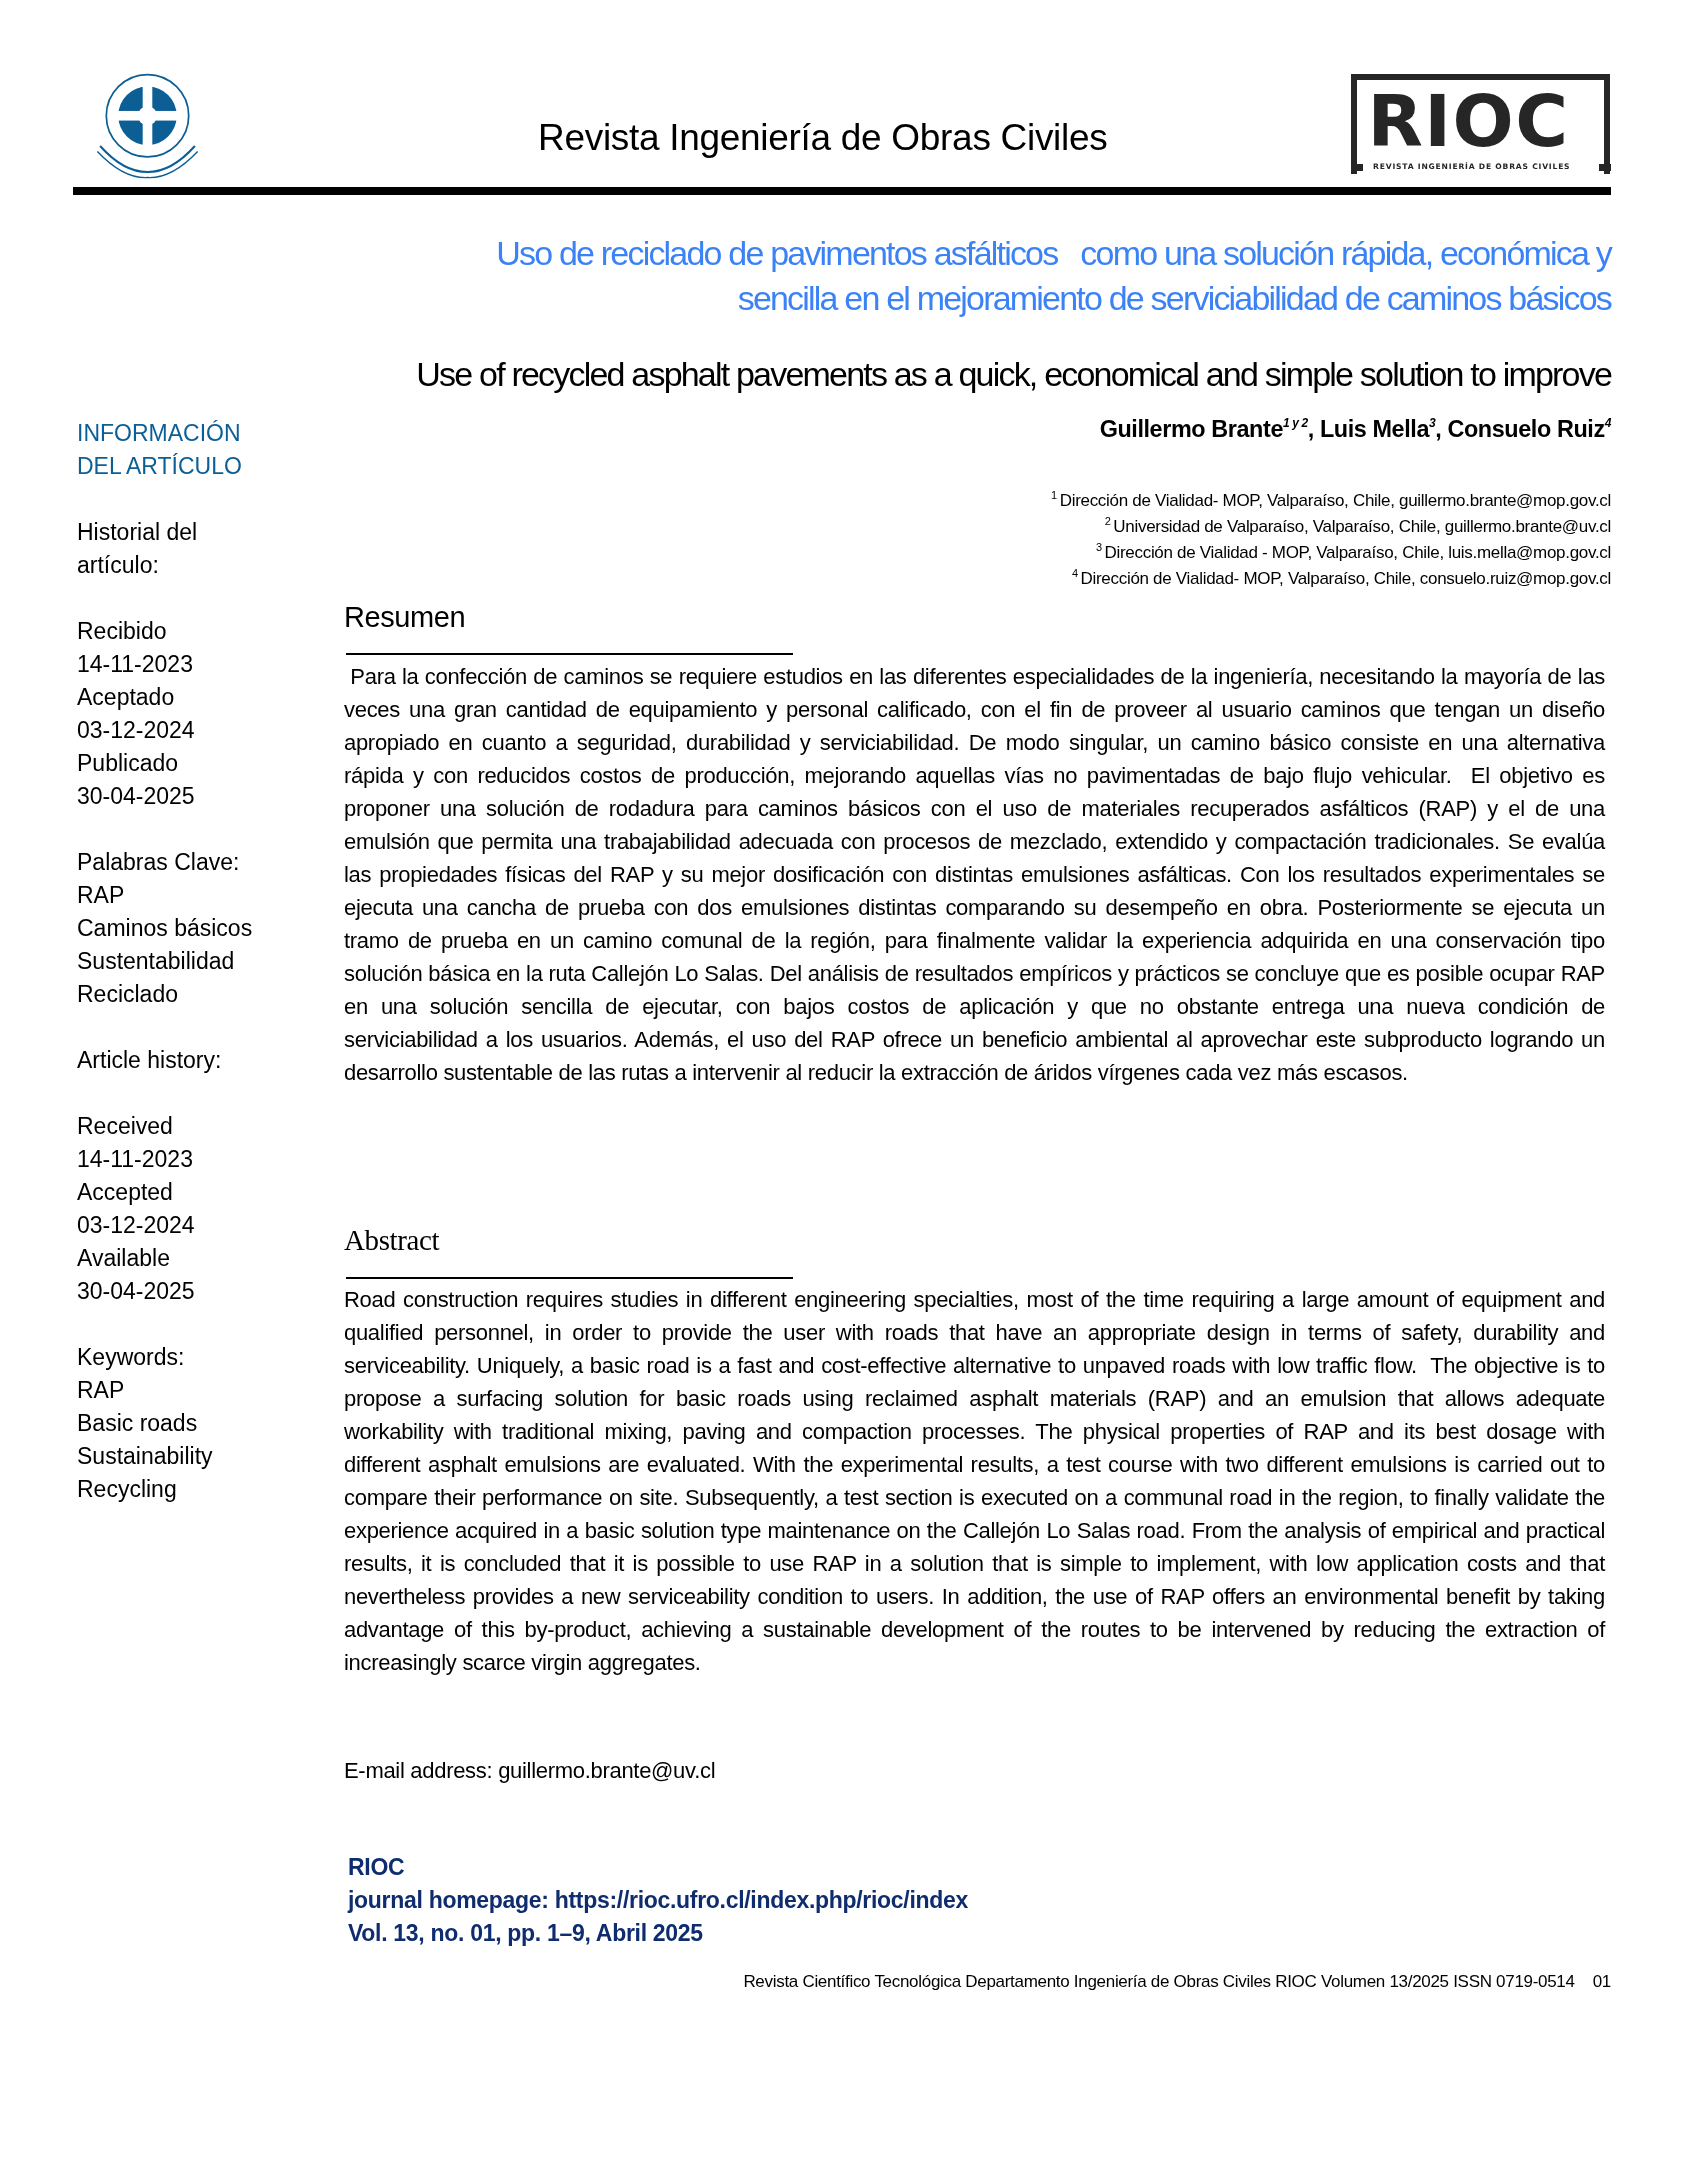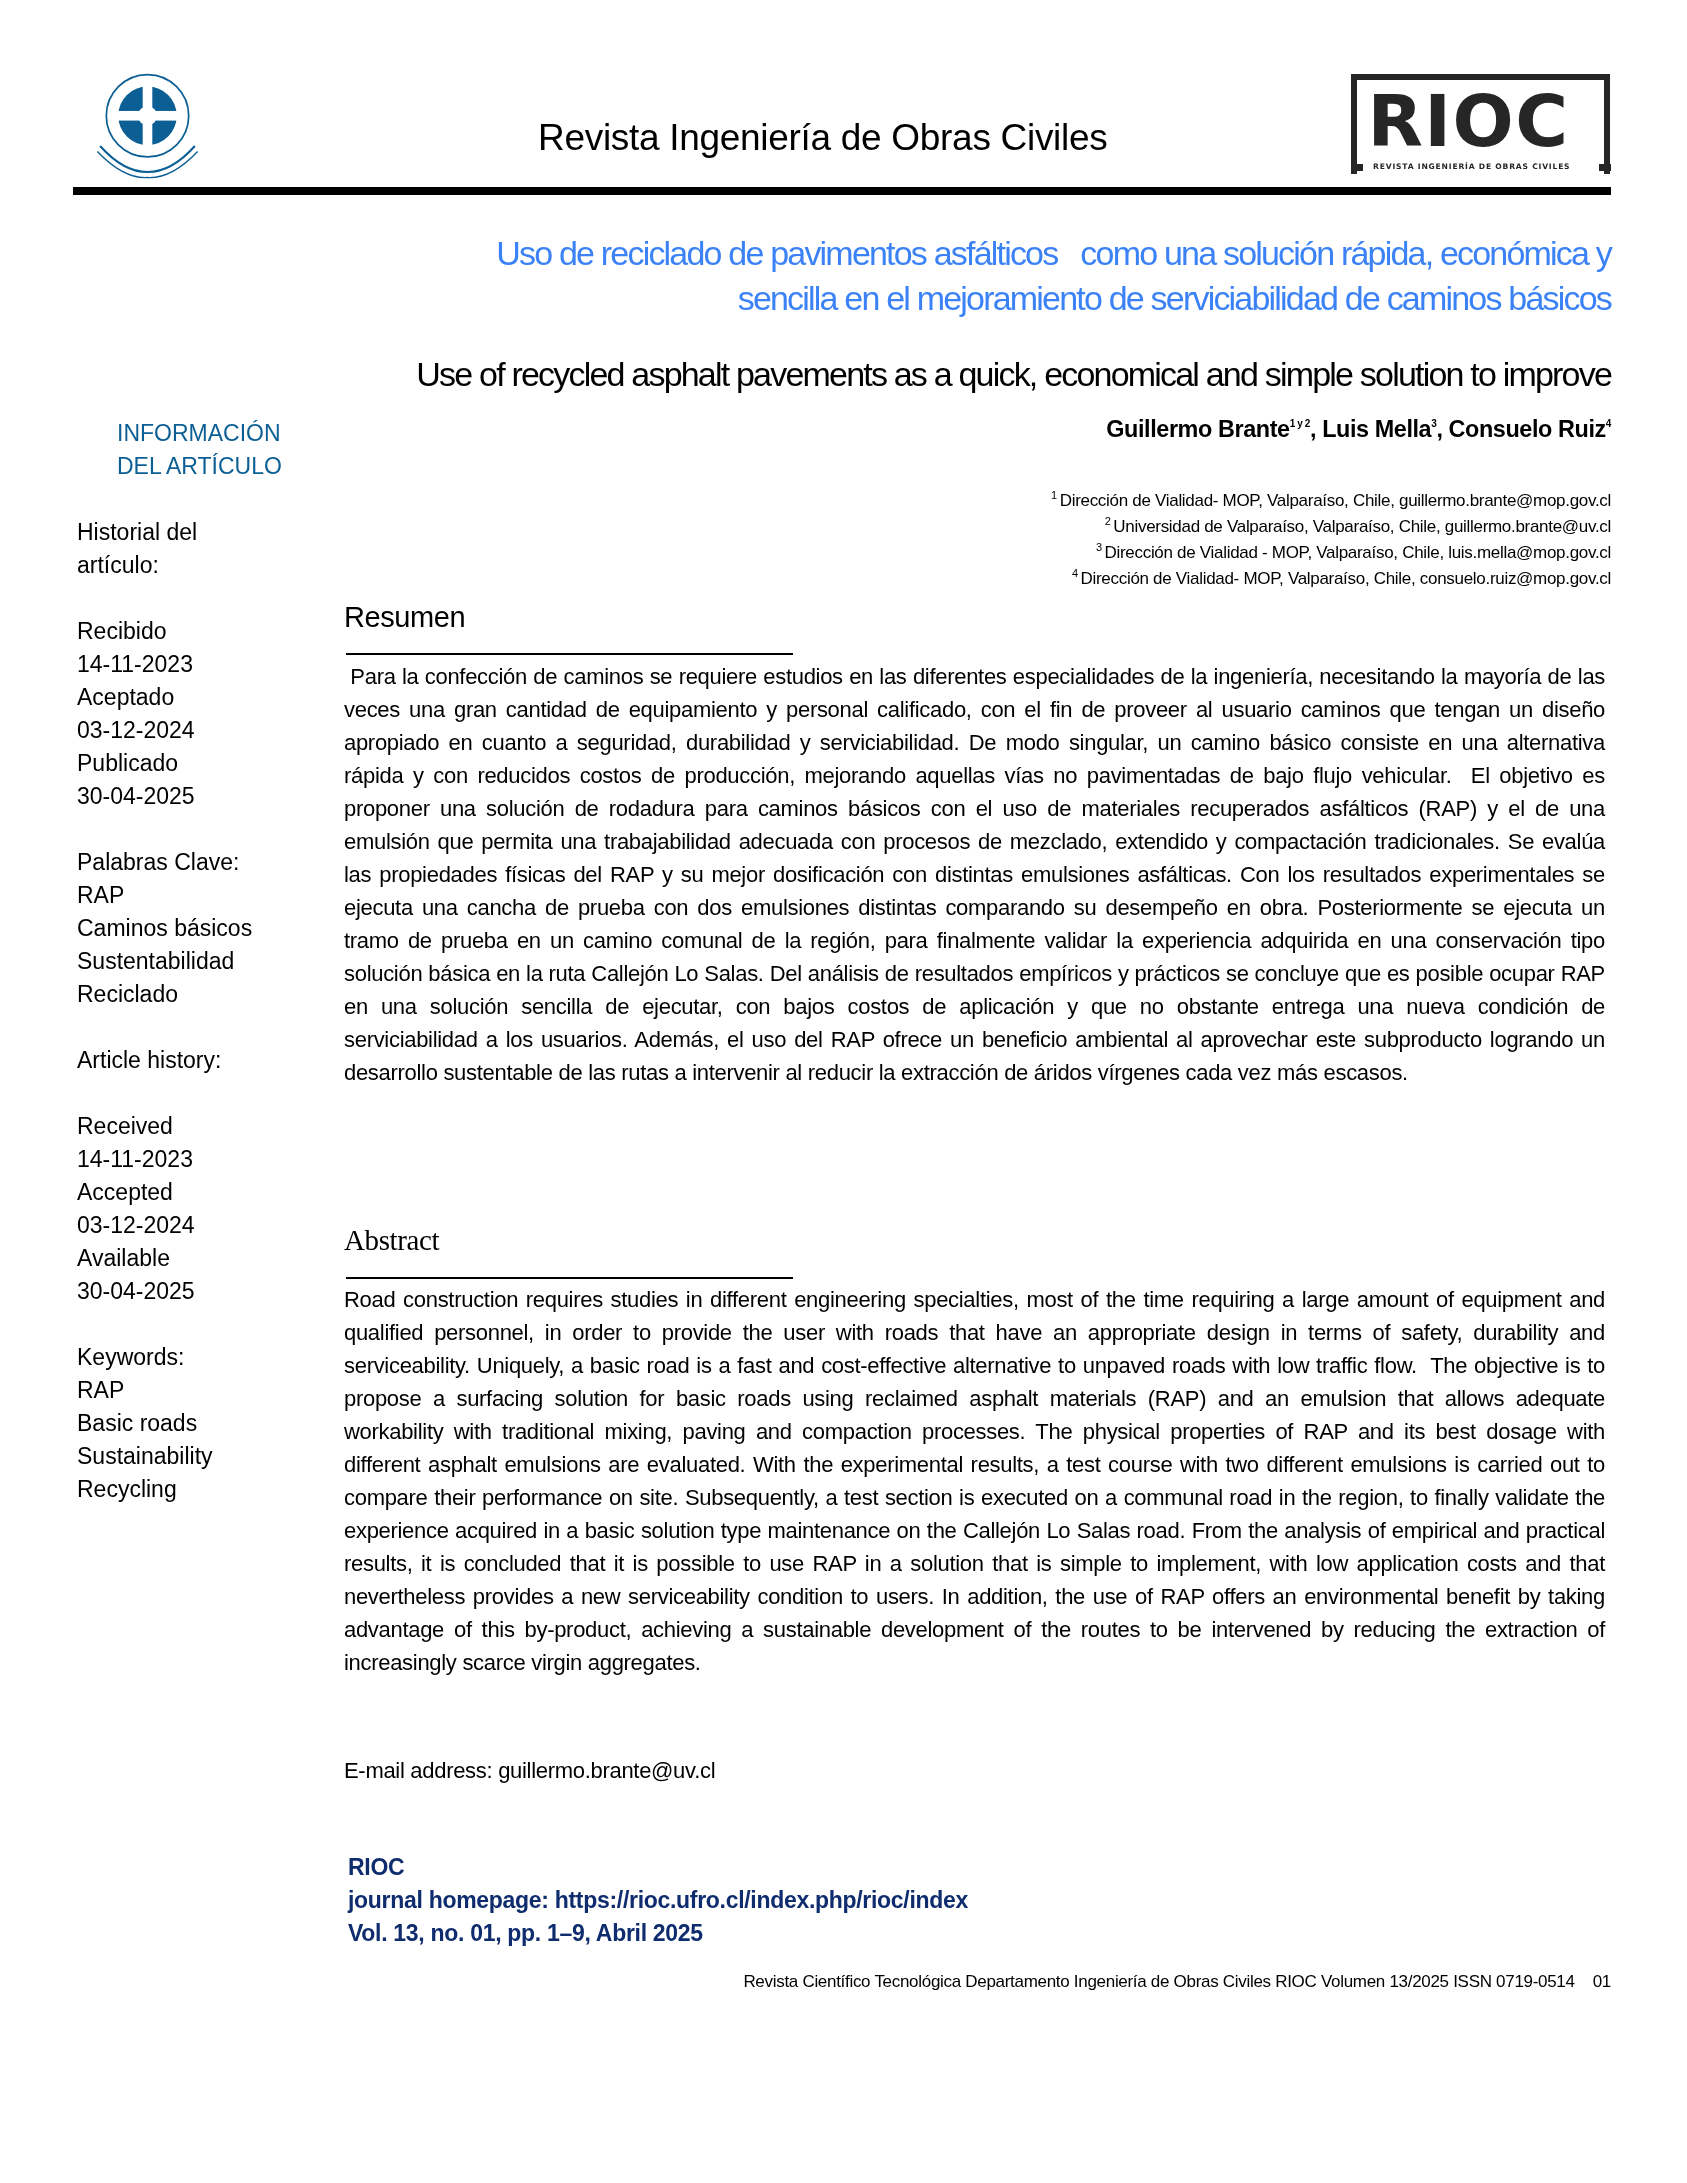--- a/index.html
+++ b/index.html
@@ -31,28 +31,28 @@
   .rioc-foot-r { position: absolute; left: 248px; top: 90px; width: 12.4px; height: 6.9px; background:#262626; }
 
   .top-rule { left: 73px; top: 187px; width: 1538px; height: 8.3px; background: #000; }
 
   
   .title-es { right: 76px; top: 231px; width: 1309px; text-align: right; color: #3b82f6;
               font-size: 34px; line-height: 45px; letter-spacing: -1.8px; font-family: "Liberation Sans", sans-serif; }
   .title-en { right: 76px; top: 320px; width: 1309px; text-align: right; color: #000;
               font-size: 34px; line-height: 45px; letter-spacing: -1.8px; font-family: "Liberation Sans", sans-serif; margin-top: 32px; }
   .authors { right: 76px; top: 416px; text-align: right; font-size: 23.4px; font-weight: 700; white-space: nowrap; letter-spacing: -0.4px; }
-  .authors sup { font-size: 10px; vertical-align: 9.6px; line-height: 0; }
+  .authors sup { font-size: 12px; vertical-align: 9.6px; line-height: 0; font-style: italic; }
   .affils { right: 76px; top: 488px; text-align: right; font-size: 17px; line-height: 26px; letter-spacing: -0.3px; }
   .affil { white-space: nowrap; }
   .affil sup { font-size: 11px; vertical-align: 6.9px; line-height: 0; margin-right: 2.8px; }
 
   
   .sidebar { left: 77px; top: 417px; width: 248px; font-size: 23px; line-height: 33px; }
-  .sidebar .blue { color: #0b5f95; margin-left: 40px; }
+  .sidebar .blue { color: #0b5f95; }
   .sidebar .gap { height: 33px; }
 
   
   .main { left: 344px; width: 1261px; }
   .sec-head { font-size: 29px; line-height: 34px; font-family: "Liberation Sans", sans-serif; letter-spacing: -0.4px; }
   .sec-rule { height: 2.1px; background: #000; width: 447px; }
   .body-text { font-size: 22px; line-height: 33px; text-align: justify; letter-spacing: -0.3px;
                font-family: "Liberation Sans", sans-serif; }
 
   .resumen-head { top: 600px; }

